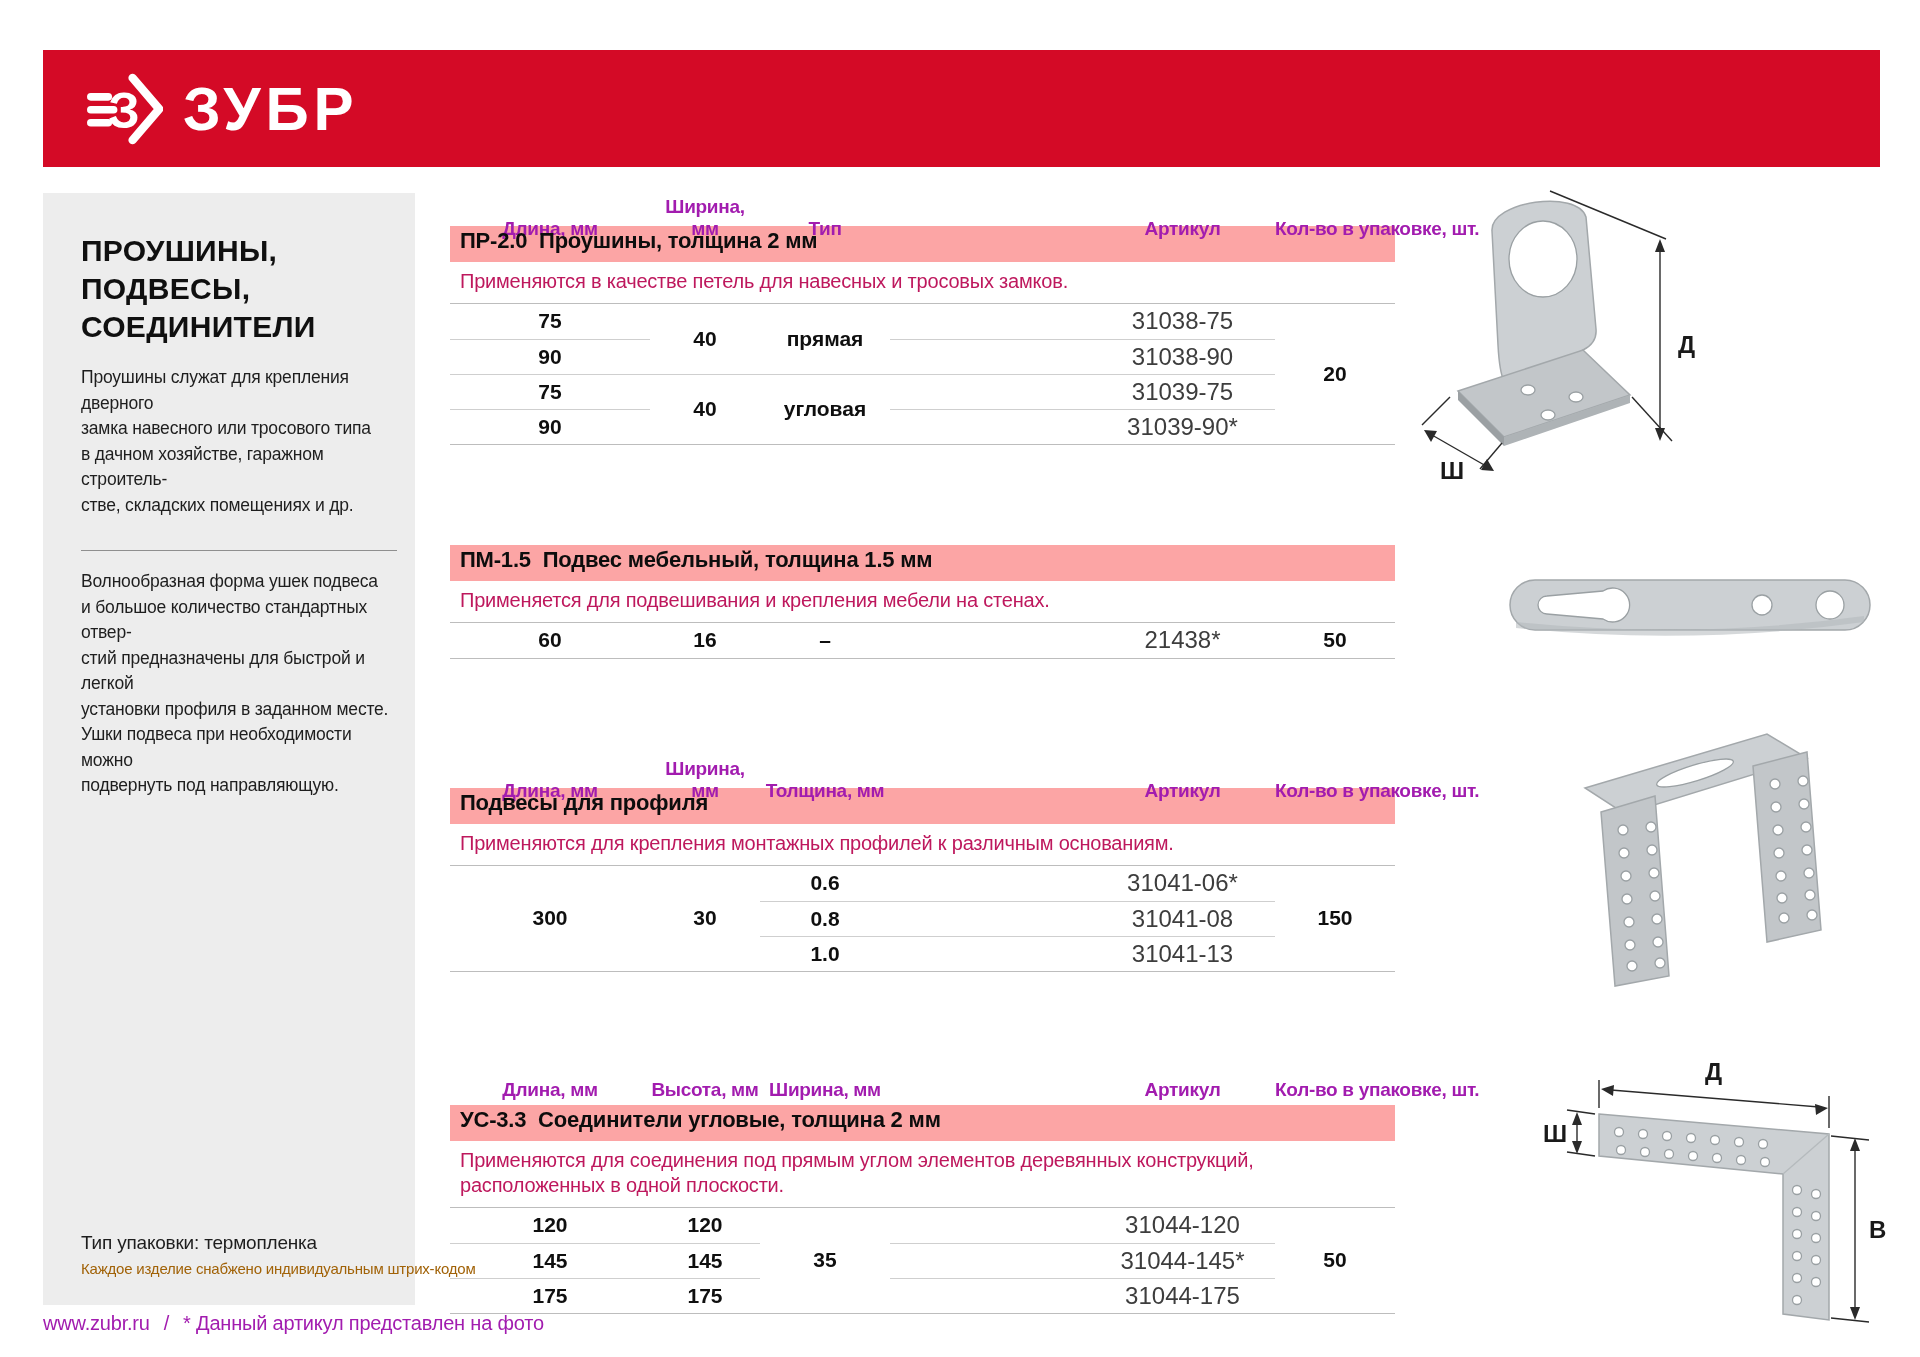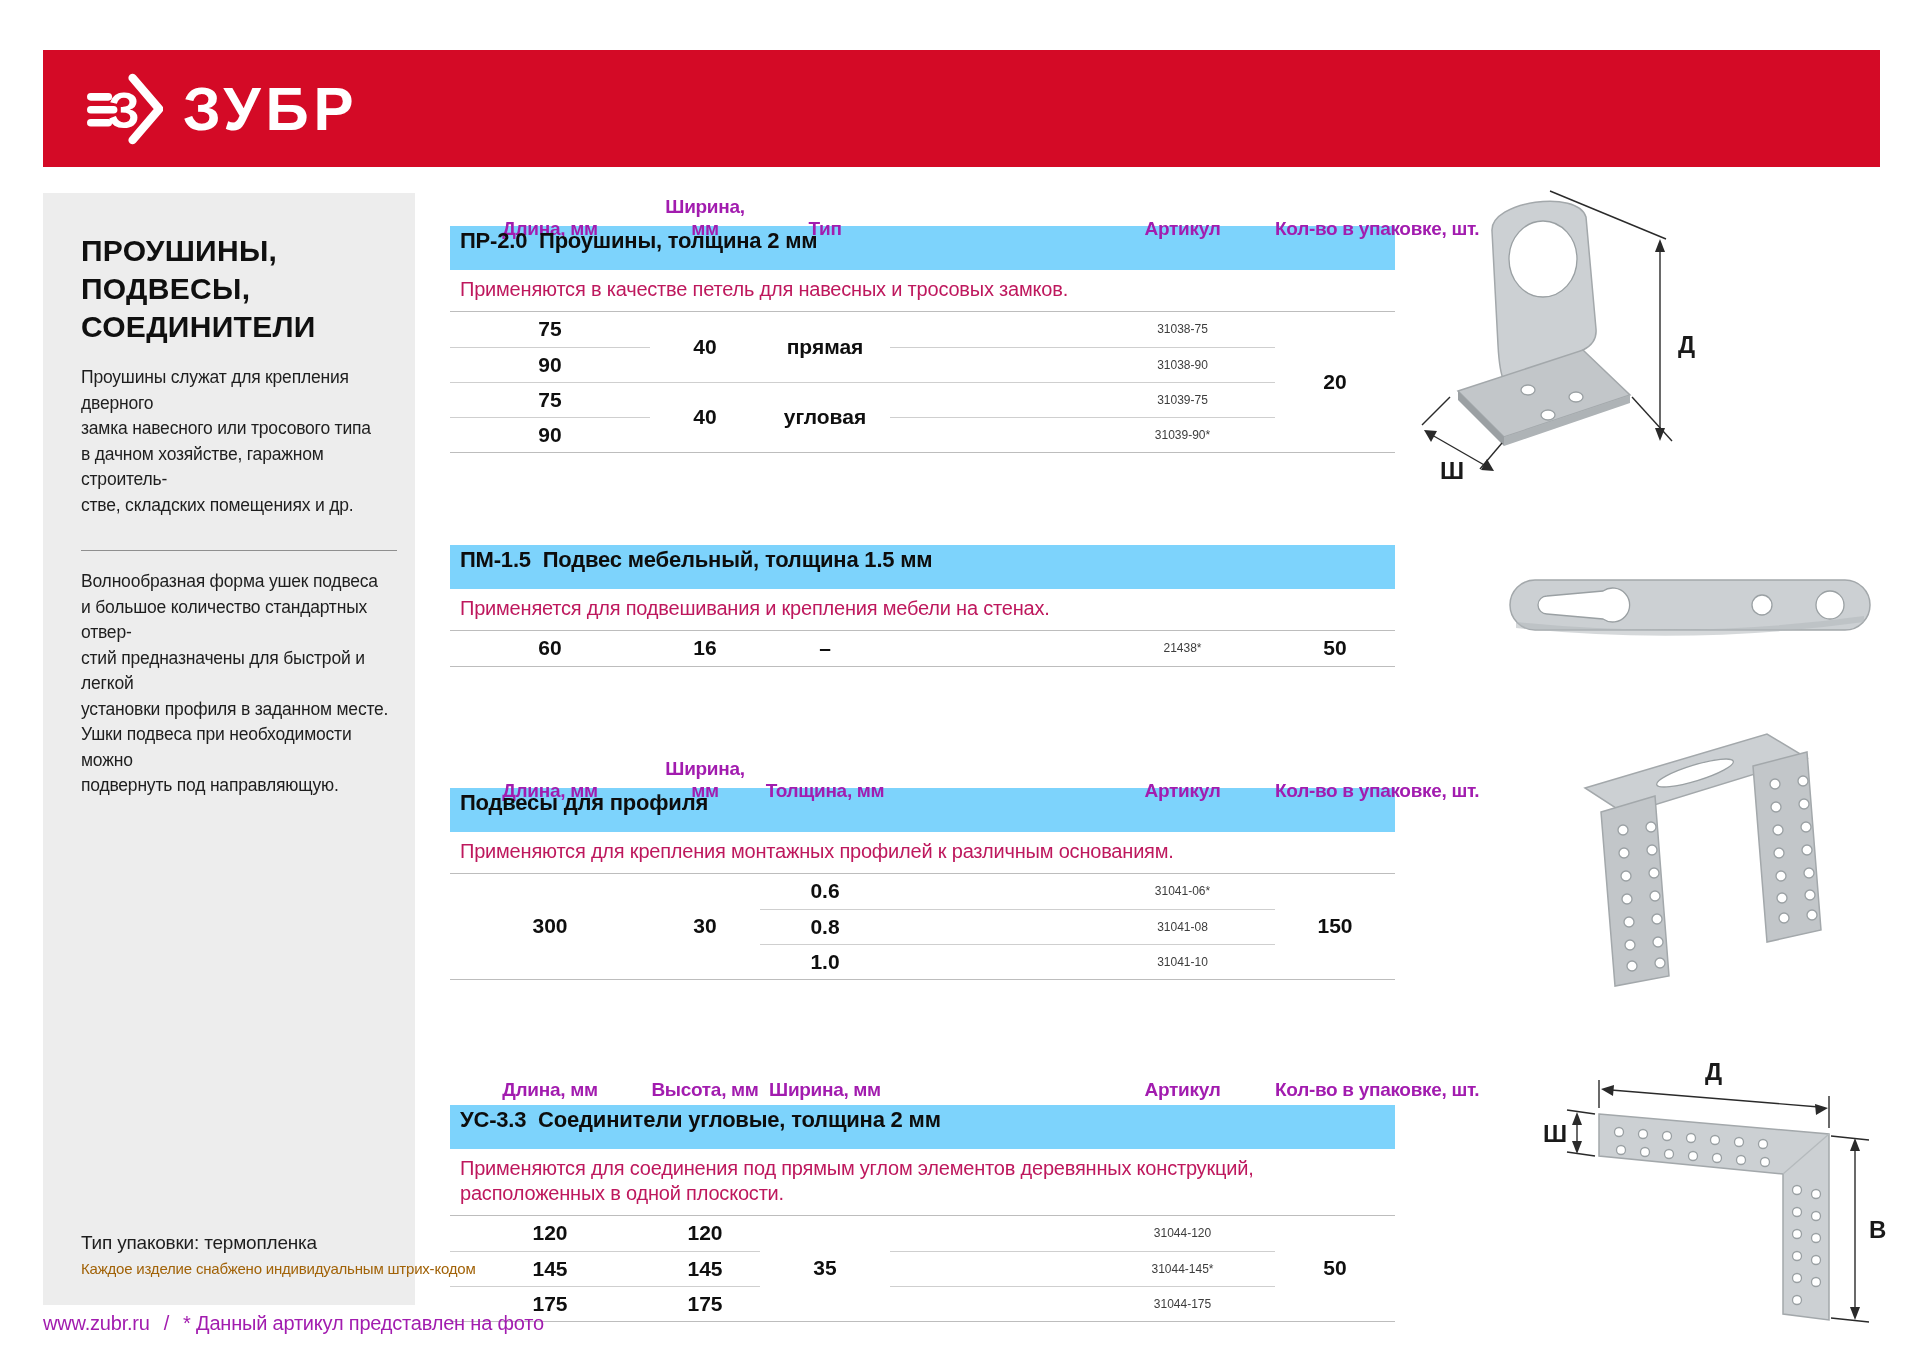--- a/index.html
+++ b/index.html
@@ -32,29 +32,29 @@
   .footer .sep { margin:0 14px; }
 
   
   .tbl { position:absolute; left:450px; width:945px; }
   .cols { display:grid; grid-template-columns:200px 110px 130px 385px 120px;
           height:26px; margin-bottom:4px; align-items:end;
           font-size:19px; font-weight:600; color:#a21caf; letter-spacing:-.3px; }
   .cols span { text-align:center; }
   .cols .c-art { padding-left:200px; }
   .cols .c-qty { white-space:nowrap; }
-  .bar { height:44px; line-height:30px; background:#7dd3fc; font-size:22px; font-weight:700;
+  .bar { height:36px; line-height:30px; background:#fca5a5; font-size:22px; font-weight:700;
          padding-left:10px; white-space:pre; letter-spacing:-.2px; color:#0d0d0d; }
   .desc { font-size:20px; line-height:25px; letter-spacing:-.2px; color:#be185d;
           padding:7px 0 9px 10px; border-bottom:1px solid #bdbdbd; white-space:pre-line; }
   table.rows { width:100%; border-collapse:collapse; border-bottom:1px solid #bdbdbd; }
   .rows td { height:35px; text-align:center; vertical-align:middle; border-top:1px solid #cfcfcf; }
   .rows tr:first-child > td { border-top:none; }
   .rows td.b   { font-weight:700; font-size:21px; color:#0f0f0f; }
-  .rows td.art { font-weight:400; font-size:12px; color:#3d3d3d; padding-left:200px; }
+  .rows td.art { font-weight:400; font-size:24px; color:#3d3d3d; padding-left:200px; }
 
   
   .img { position:absolute; }
   .dim-label { font-size:24px; font-weight:600; fill:#1a1a1a; }
   .metal { fill:#ccd0d3; stroke:#a3a8ab; stroke-width:1.5; }
   .metal2 { fill:#c2c6c9; stroke:#a3a8ab; stroke-width:1.5; }
   .hole { fill:#fff; stroke:#9aa0a3; stroke-width:1.3; }
   .dim { stroke:#2a2a2a; stroke-width:1.4; }
 </style>
 </head>
@@ -188,21 +188,21 @@
         <td class="b">0.6</td>
         <td class="art">31041-06*</td>
         <td class="b" rowspan="3">150</td>
       </tr>
       <tr>
         <td class="b">0.8</td>
         <td class="art">31041-08</td>
       </tr>
       <tr>
         <td class="b">1.0</td>
-        <td class="art">31041-10</td>
+        <td class="art">31041-13</td>
       </tr>
     </tbody>
       </table>
   </section>
 
   <section class="tbl" style="top:1075px">
     <div class="cols">
       <span>Длина, мм</span>
       <span>Высота, мм</span>
       <span>Ширина, мм</span>

